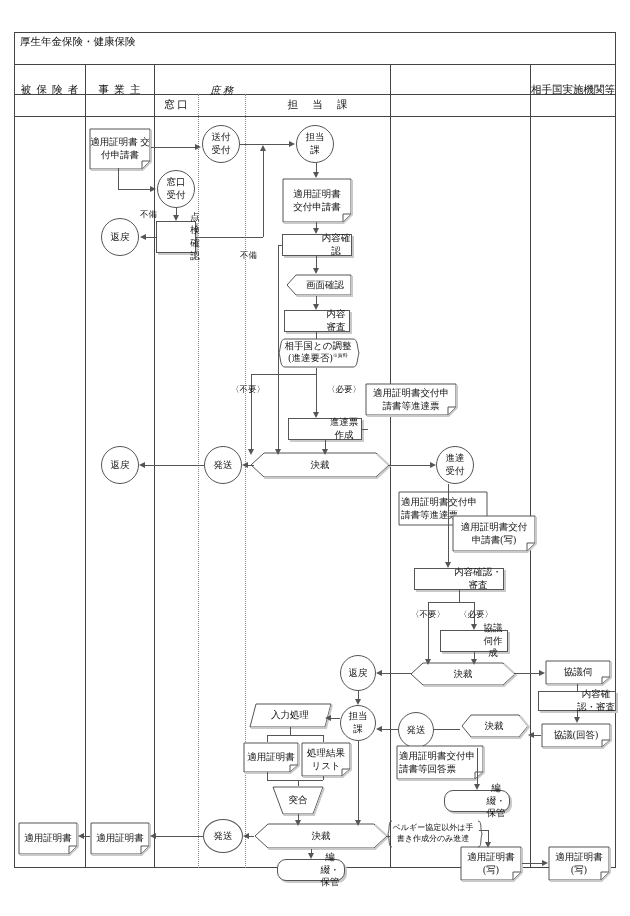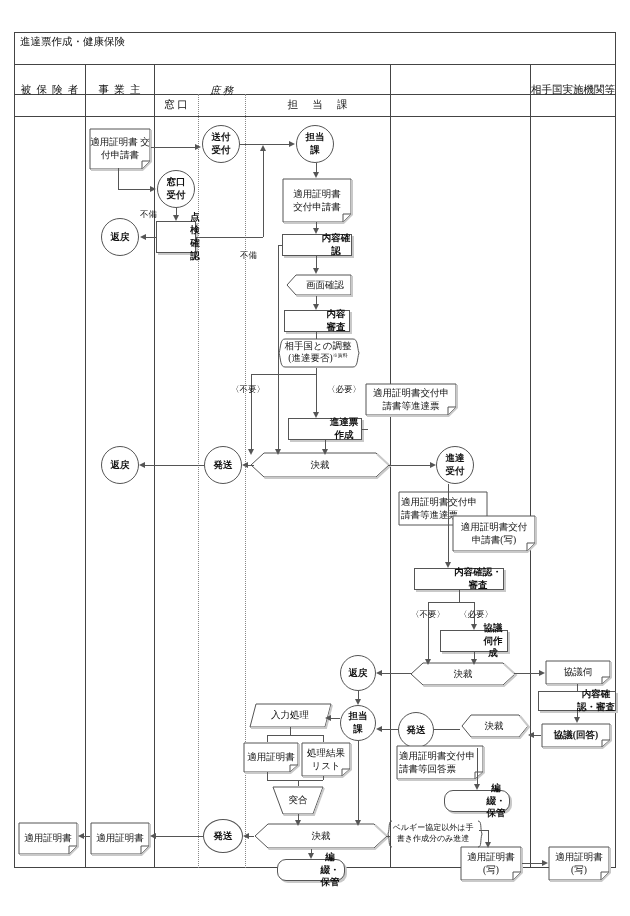--- a/index.html
+++ b/index.html
@@ -23,21 +23,20 @@
     font-size:10.5px;line-height:1.45;text-align:center;
   }
   .sp{letter-spacing:.55em;text-indent:.55em;}
   .sp3{letter-spacing:.12em;text-indent:.12em;}
 
   
   .node{
     display:flex;align-items:center;justify-content:center;text-align:center;
     font-size:9.5px;line-height:1.35;color:#111;
     background:#fff;
-    font-weight:bold;
   }
   .rect{border:1px solid #555;}
   .round{border:1px solid #555;border-radius:9px;}
   .circle{border:1px solid #555;border-radius:50%;}
   .shadow{box-shadow:2px 2px 0 0 #c9c9c9;padding-left:38px;}
 
   
   .docw{position:absolute;}
   .docw svg{position:absolute;left:0;top:0;overflow:visible;}
   .docw .lbl{
@@ -81,21 +80,21 @@
   <div class="abs hline" style="left:14px;top:116px;width:602px;"></div>
 
   <div class="abs vline" style="left:85px;top:64px;height:804px;"></div>
   <div class="abs vline" style="left:154px;top:64px;height:804px;"></div>
   <div class="abs vline" style="left:390px;top:64px;height:804px;"></div>
   <div class="abs vline" style="left:530px;top:64px;height:804px;"></div>
 
   <div class="abs vdot" style="left:198px;top:94px;height:774px;"></div>
   <div class="abs vdot" style="left:245px;top:94px;height:774px;"></div>
 
-  <div class="abs hdr-left" style="left:14px;top:32px;width:300px;height:20px;">進達票作成・健康保険</div>
+  <div class="abs hdr-left" style="left:14px;top:32px;width:300px;height:20px;">厚生年金保険・健康保険</div>
 
   <div class="abs colhdr" style="left:14px;top:64px;width:71px;height:52px;">
     <span class="sp3">被 保 険 者</span>
   </div>
   <div class="abs colhdr" style="left:85px;top:64px;width:69px;height:52px;justify-content:center;">
     <span class="sp3">事 業 主</span>
   </div>
   <div class="abs colhdr" style="left:154px;top:94px;width:44px;height:22px;">
     <span>窓 口</span>
   </div>
@@ -274,21 +273,21 @@
     </svg>
     <div class="lbl" style="width:66px;height:25px;">
         <span>協議伺</span>
       </div>
   </div>
 
   <div class="abs node rect shadow" style="left:538px;top:691px;width:78px;height:20px;">
     <span>内容確認・審査</span>
   </div>
 
-  <div class="docw" style="left:541px;top:723px;width:70px;height:17px;font-weight:bold;">
+  <div class="docw" style="left:541px;top:723px;width:70px;height:17px;">
     <svg width="74" height="28" viewBox="0 0 74 28">
       <path d="M1,1 L69,1 L69,17 L61,24 L1,24 Z" fill="#fff" stroke="#555" stroke-width="1"></path>
       <path d="M69,17 L61,17 L61,24 Z" fill="#fff" stroke="#555" stroke-width="1"></path>
       <path d="M70,2 L70,17.5 L61.5,25 L2,25" fill="none" stroke="#c9c9c9" stroke-width="2"></path>
     </svg>
     <div class="lbl" style="width:70px;height:25px;">
         <span>協議(回答)</span>
       </div>
   </div>
 

